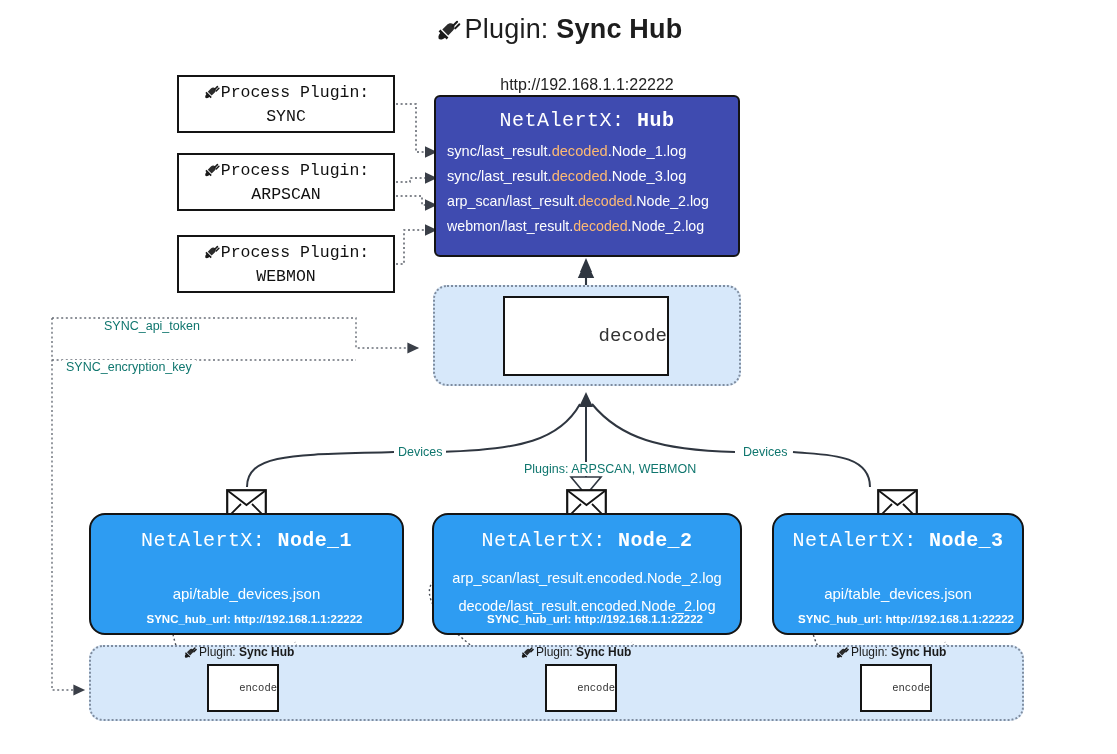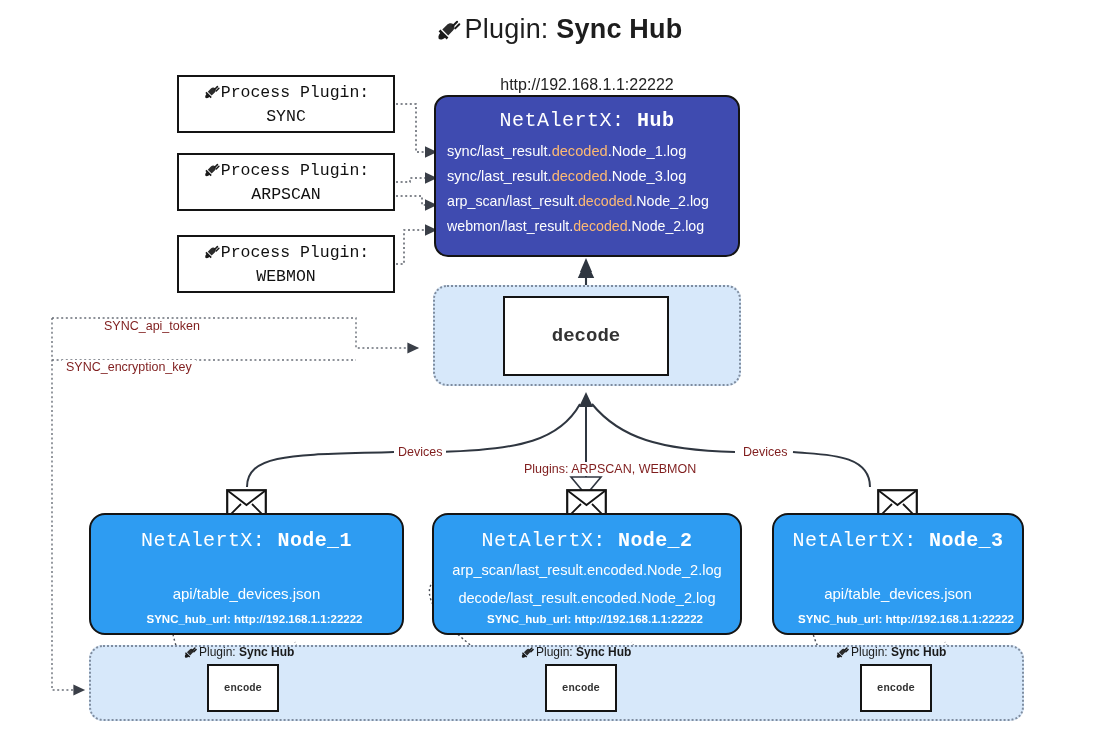--- a/index.html
+++ b/index.html
@@ -27,21 +27,21 @@
 
   
   #hub-url {
     position: absolute; left: 434px; top: 76px; width: 306px;
     text-align: center; font-size: 16px; color: #222;
   }
 
   
   #hub {
     left: 434px; top: 95px; width: 306px; height: 162px;
-    background: #3f4bb0; border: 2.2px solid #141414; border-radius: 14px;
+    background: #3f4bb0; border: 2.2px solid #141414; border-radius: 6px;
     color: #ffffff;
   }
   #hub .hub-title {
     font-family: "Liberation Mono", "DejaVu Sans Mono", monospace;
     font-size: 20px; text-align: center; margin-top: 12px; letter-spacing: .5px;
   }
   #hub .hub-title b { font-weight: 700; }
   #hub .hub-lines { margin-top: 7px; padding-left: 11px; }
   #hub .hub-lines div {
     font-size: 14.6px; line-height: 25px; white-space: nowrap; color: #fefefe;
@@ -67,24 +67,23 @@
   
   .lightbox {
     background: #d7e8fa; border: 2px dotted #7f8da0; border-radius: 14px;
   }
   #decode-wrap { left: 433px; top: 285px; width: 308px; height: 101px; }
   #bottom-wrap { left: 89px; top: 645px; width: 935px; height: 76px; }
 
   
   .whitebox {
     background: #ffffff; border: 2.2px solid #141414;
-    display: flex; align-items: center; justify-content: center;
+    display: flex; align-items: center; justify-content: flex-end;
     font-family: "Liberation Mono", "DejaVu Sans Mono", monospace;
     color: #333;
-    font-weight: bold;
   }
   #decode { left: 503px; top: 296px; width: 166px; height: 80px; font-size: 19px; }
   .encode { width: 72px; height: 48px; font-size: 10.5px; }
   #encode-1 { left: 207px; top: 664px; }
   #encode-2 { left: 545px; top: 664px; }
   #encode-3 { left: 860px; top: 664px; }
 
   
   .enc-cap {
     position: absolute; font-size: 12px; color: #1a1a1a; white-space: nowrap;
@@ -109,31 +108,31 @@
   .nodebox .n-lines { text-align: center; margin-top: 28px; }
   .nodebox .n-lines div { font-size: 15px; line-height: 28px; white-space: nowrap; }
   .nodebox .n-foot {
     text-align: center; font-size: 11.5px; font-weight: 700;
     position: absolute; left: 16px; right: 0; bottom: 8px; white-space: nowrap;
   }
   #node1 { left: 89px; top: 513px; width: 315px; height: 122px; }
   #node2 { left: 432px; top: 513px; width: 310px; height: 122px; }
   #node3 { left: 772px; top: 513px; width: 252px; height: 122px; }
   #node2 .n-lines div { font-size: 14.6px; }
-  #node2 .n-lines { margin-top: 4px; }
+  #node2 .n-lines { margin-top: 12px; }
 
   
   .envelope { position: absolute; width: 41px; height: 30px; }
   #env1 { left: 226px; top: 489px; }
   #env2 { left: 566px; top: 489px; }
   #env3 { left: 877px; top: 489px; }
 
   
   .edge-label {
-    position: absolute; font-size: 12.5px; color: #7f1d1d;
+    position: absolute; font-size: 12.5px; color: #0f766e;
     background: #ffffff; padding: 0 4px; white-space: nowrap;
   }
   #lbl-devices-l { left: 394px; top: 445px; }
   #lbl-devices-r { left: 739px; top: 445px; }
   #lbl-plugins   { left: 505px; top: 462px; margin-left: 15px; }
   #lbl-api-token { left: 100px; top: 319px; }
   #lbl-enc-key   { left: 62px; top: 360px; }
 </style>
 </head>
 <body>

